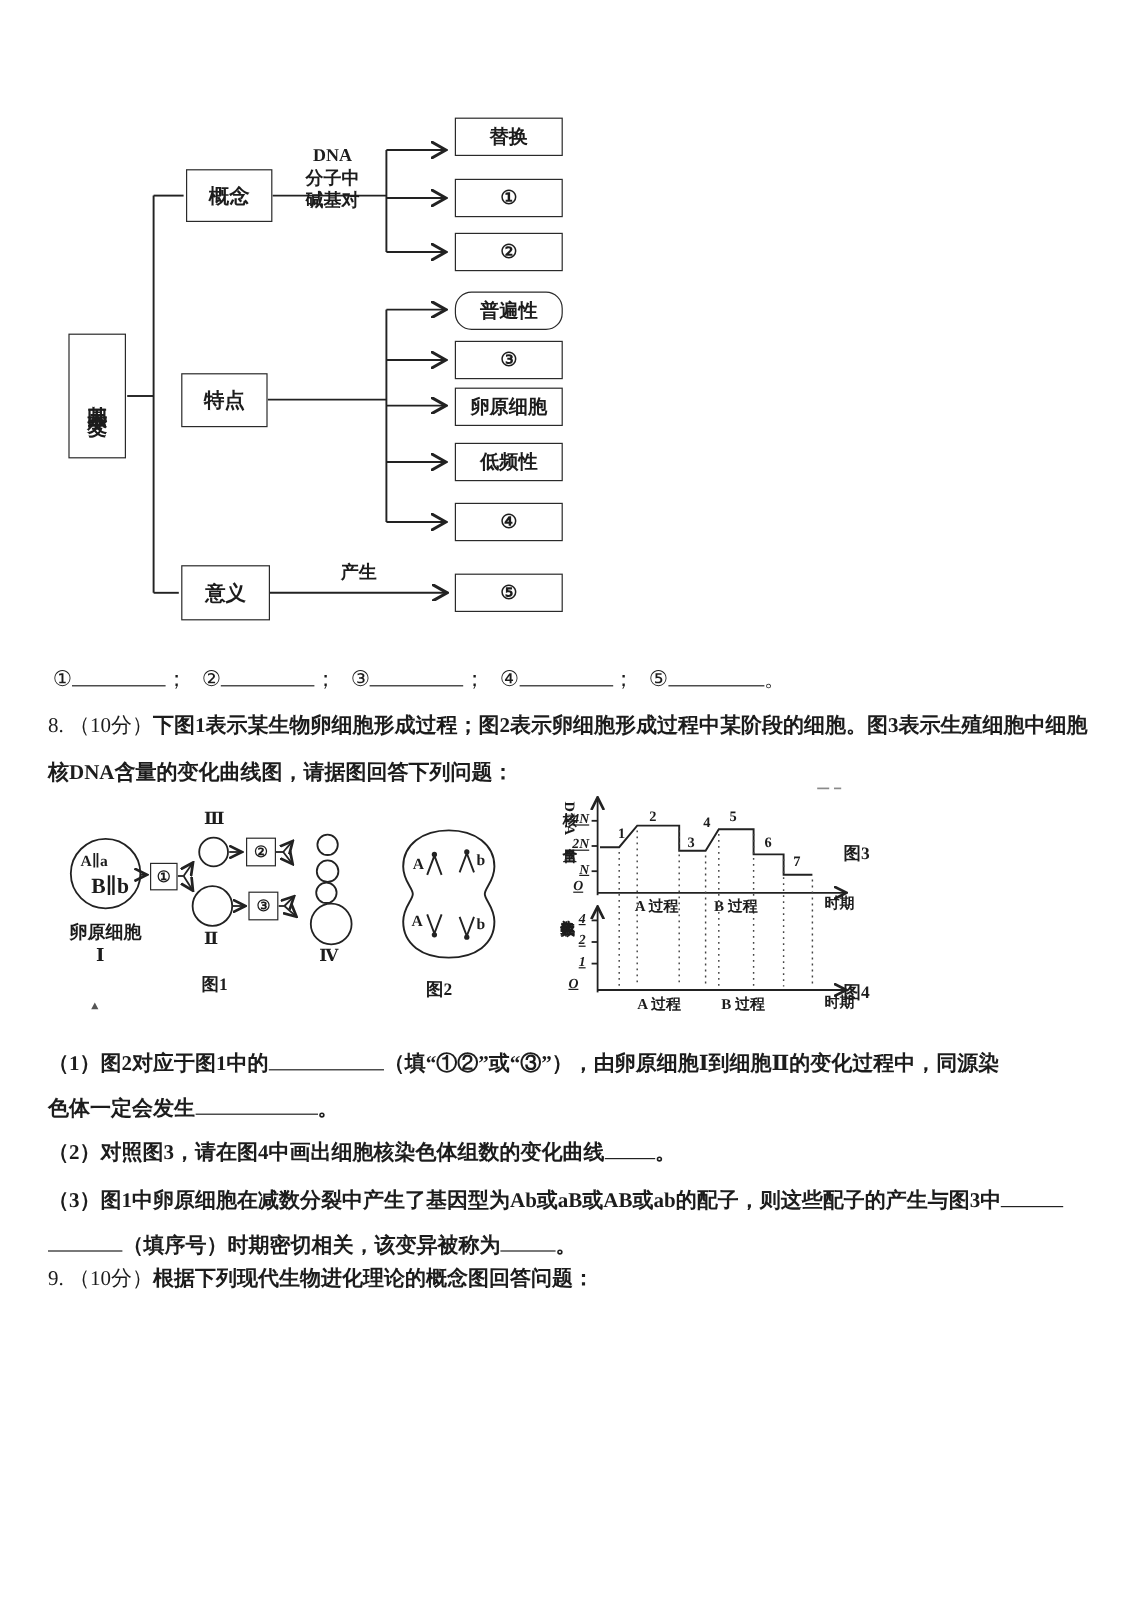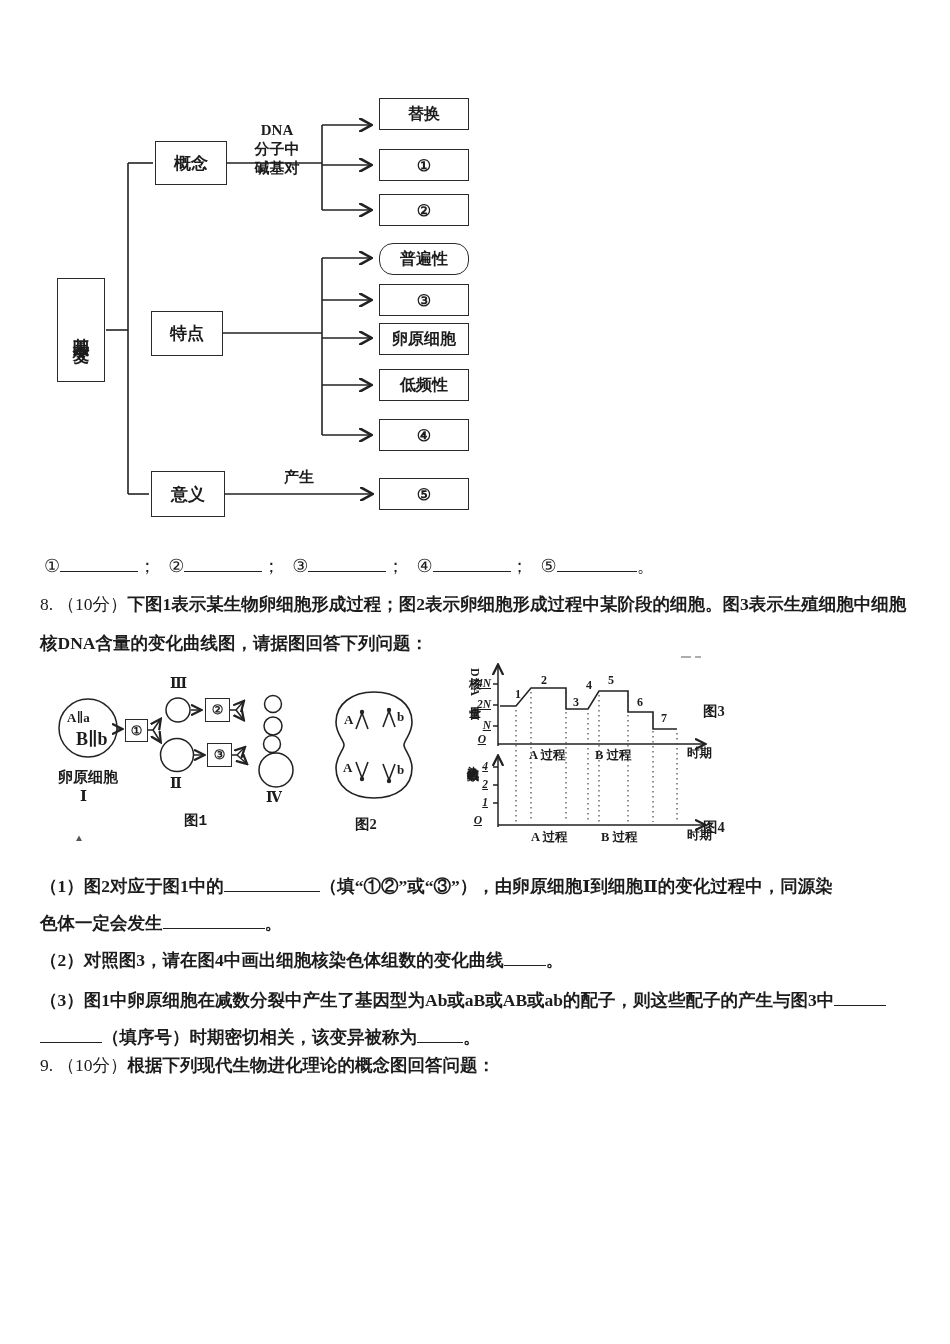--- a/index.html
+++ b/index.html
@@ -159,21 +159,21 @@
   <div class="lbl b" style="left:67px;top:710px;font-size:13px;">A∥a</div>
   <div class="lbl b" style="left:76px;top:728px;font-size:18px;">B∥b</div>
   <div class="lbl b" style="left:58px;top:768px;font-size:15px;">卵原细胞</div>
   <div class="lbl b" style="left:80px;top:787px;font-size:15px;">Ⅰ</div>
   <div class="lbl b" style="left:170px;top:675px;font-size:14px;">Ⅲ</div>
   <div class="lbl b" style="left:170px;top:775px;font-size:14px;">Ⅱ</div>
   <div class="lbl b" style="left:266px;top:789px;font-size:14px;">Ⅳ</div>
   <div class="box" style="left:125px;top:719px;width:23px;height:23px;font-size:13px;">①</div>
   <div class="box" style="left:205px;top:698px;width:25px;height:24px;font-size:13px;">②</div>
   <div class="box" style="left:207px;top:743px;width:25px;height:24px;font-size:13px;">③</div>
-  <div class="figcap" style="left:184px;top:811px;font-family:Liberation Mono, monospace;">图1</div>
+  <div class="figcap" style="left:168px;top:811px;">图1</div>
 
   <div class="lbl b" style="left:344px;top:712px;font-size:13px;">A</div>
   <div class="lbl b" style="left:397px;top:709px;font-size:13px;">b</div>
   <div class="lbl b" style="left:343px;top:760px;font-size:13px;">A</div>
   <div class="lbl b" style="left:397px;top:762px;font-size:13px;">b</div>
   <div class="figcap" style="left:355px;top:815px;">图2</div>
 
   <div class="ylab" style="left:466px;top:667px;height:64px;">核DNA含量</div>
   <div class="axlbl" style="left:471px;top:677px;">4N</div>
   <div class="axlbl" style="left:471px;top:698px;">2N</div>

